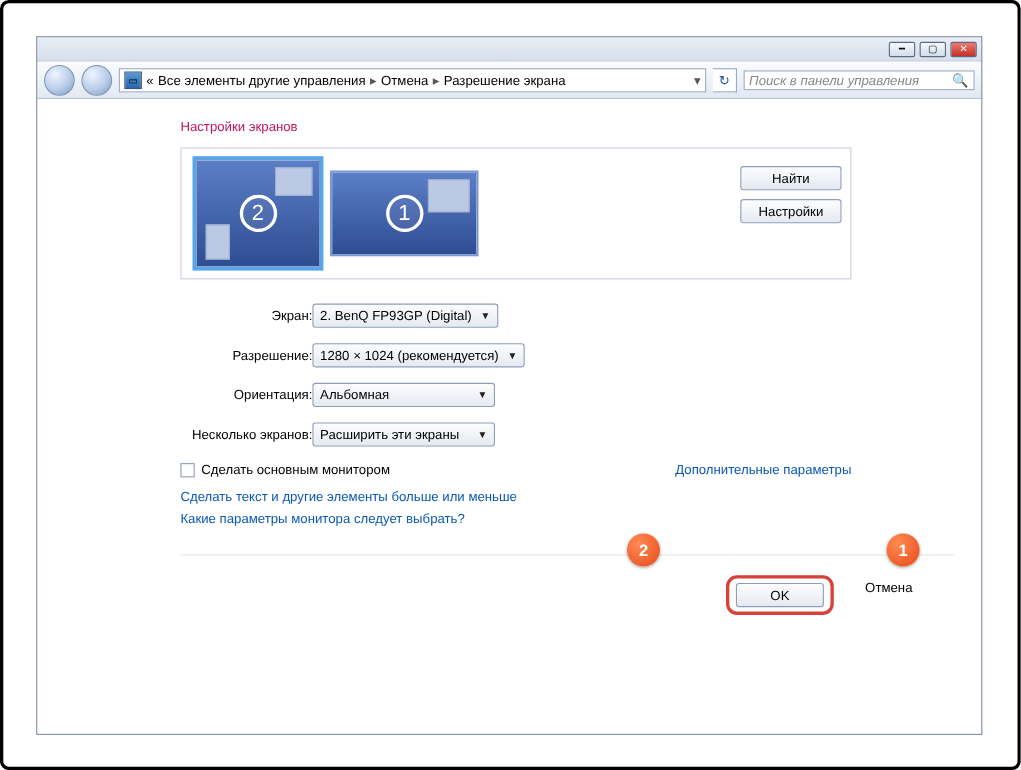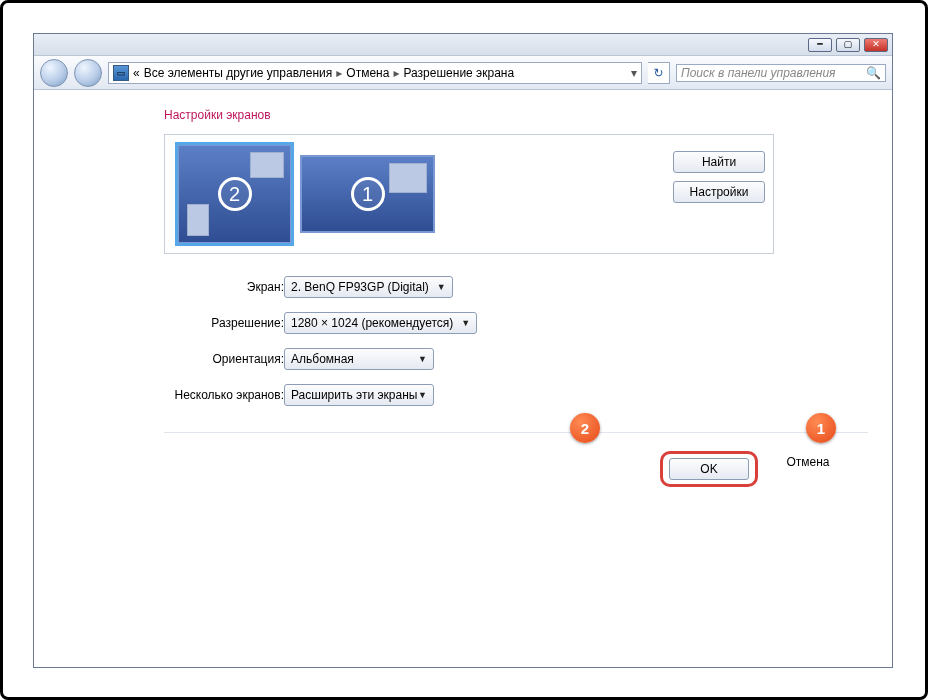--- a/index.html
+++ b/index.html
@@ -156,21 +156,21 @@
     height:22px;
     background: linear-gradient(#fdfdfe,#e5e9f1);
     border:1px solid #8d9db6;
     border-radius:3px;
     display:inline-flex;align-items:center;
     padding:0 6px;
     font-size:12px;
     position:relative;
   }
   .combo .caret { margin-left:8px; font-size:9px; color:#222; }
-  .combo.fixed { width: 150px; }
+  .combo.fixed { width: 166px; }
   .checkbox-row { display:flex; align-items:center; gap:6px; margin-bottom:10px; width:610px;}
   .chk {
     width:13px;height:13px;border:1px solid #8d9db6;background:#fff;
   }
   .link { color:#0b59b4; text-decoration:none; cursor:default; }
   .links-block { margin-top:6px; }
   .links-block div { margin-bottom:6px; }
   .action-row {
     margin-top:26px;
     border-top:1px solid #e1e5ee;
@@ -273,21 +273,30 @@
       </div>
 
       <div class="form-row">
         <div class="label">Несколько экранов:</div>
         <div class="combo fixed">
           <span>Расширить эти экраны</span>
           <span class="caret" style="margin-left:auto">▼</span>
         </div>
       </div>
 
-
+      <div class="checkbox-row">
+        <div class="chk"></div>
+        <span>Сделать основным монитором</span>
+        <a class="link" style="margin-left:auto">Дополнительные параметры</a>
+      </div>
+
+      <div class="links-block">
+        <div><a class="link">Сделать текст и другие элементы больше или меньше</a></div>
+        <div><a class="link">Какие параметры монитора следует выбрать?</a></div>
+      </div>
 
       <div class="action-row">
         <div class="callout-badge" style="right:268px;top:-20px">2</div>
         <div class="callout-badge" style="right:32px;top:-20px">1</div>
 
         <span class="callout-highlight">
           <span class="win-btn" style="min-width:80px">OK</span>
         </span>
         <span class="win-btn" style="min-width:80px;border:none;background:transparent">Отмена</span>
       </div>

